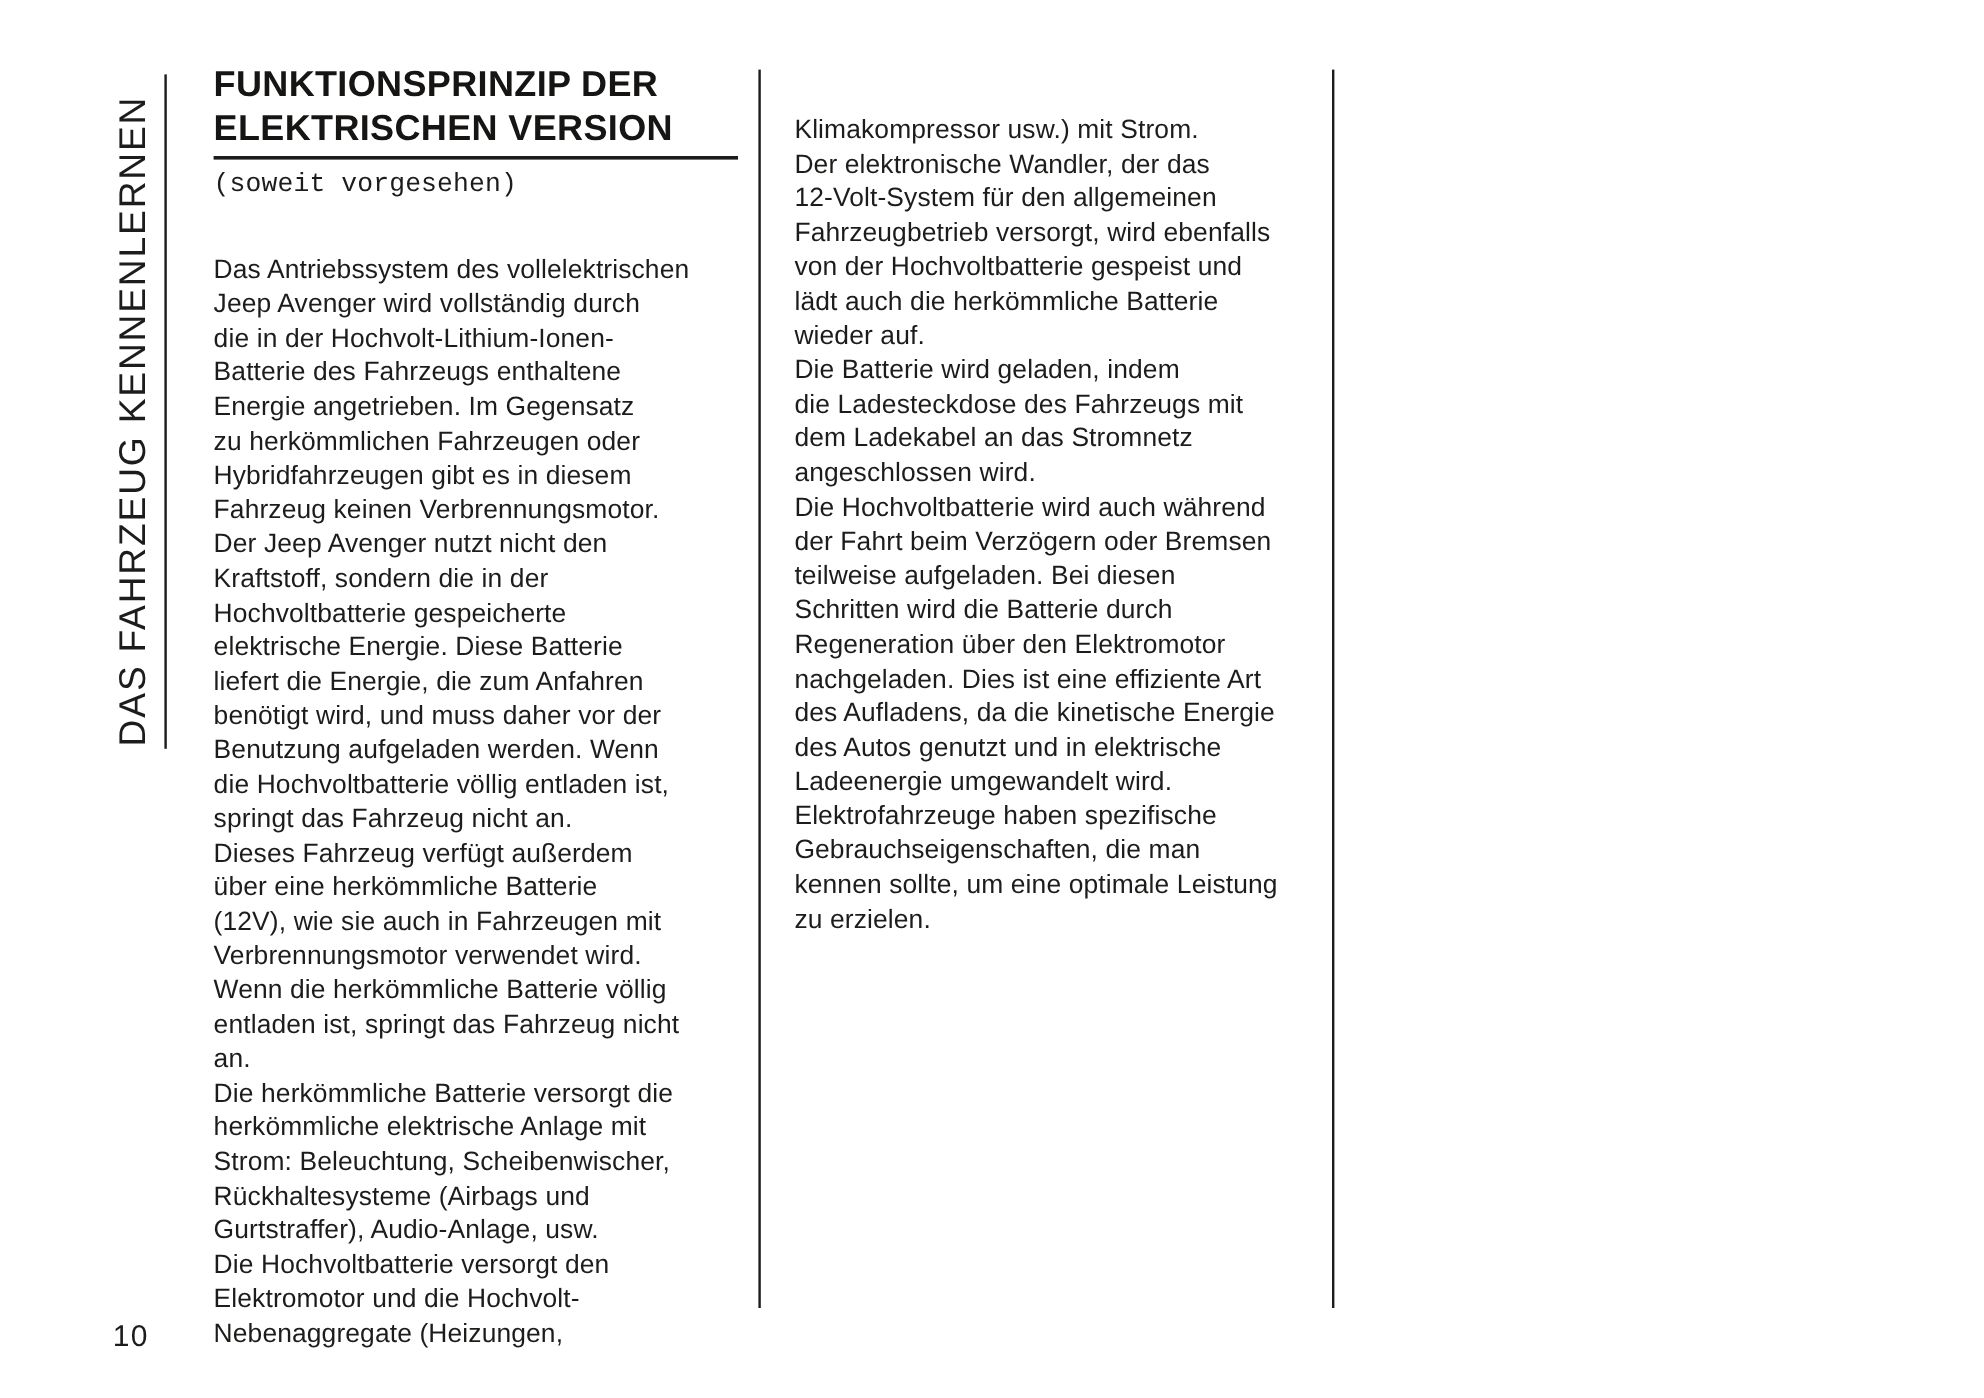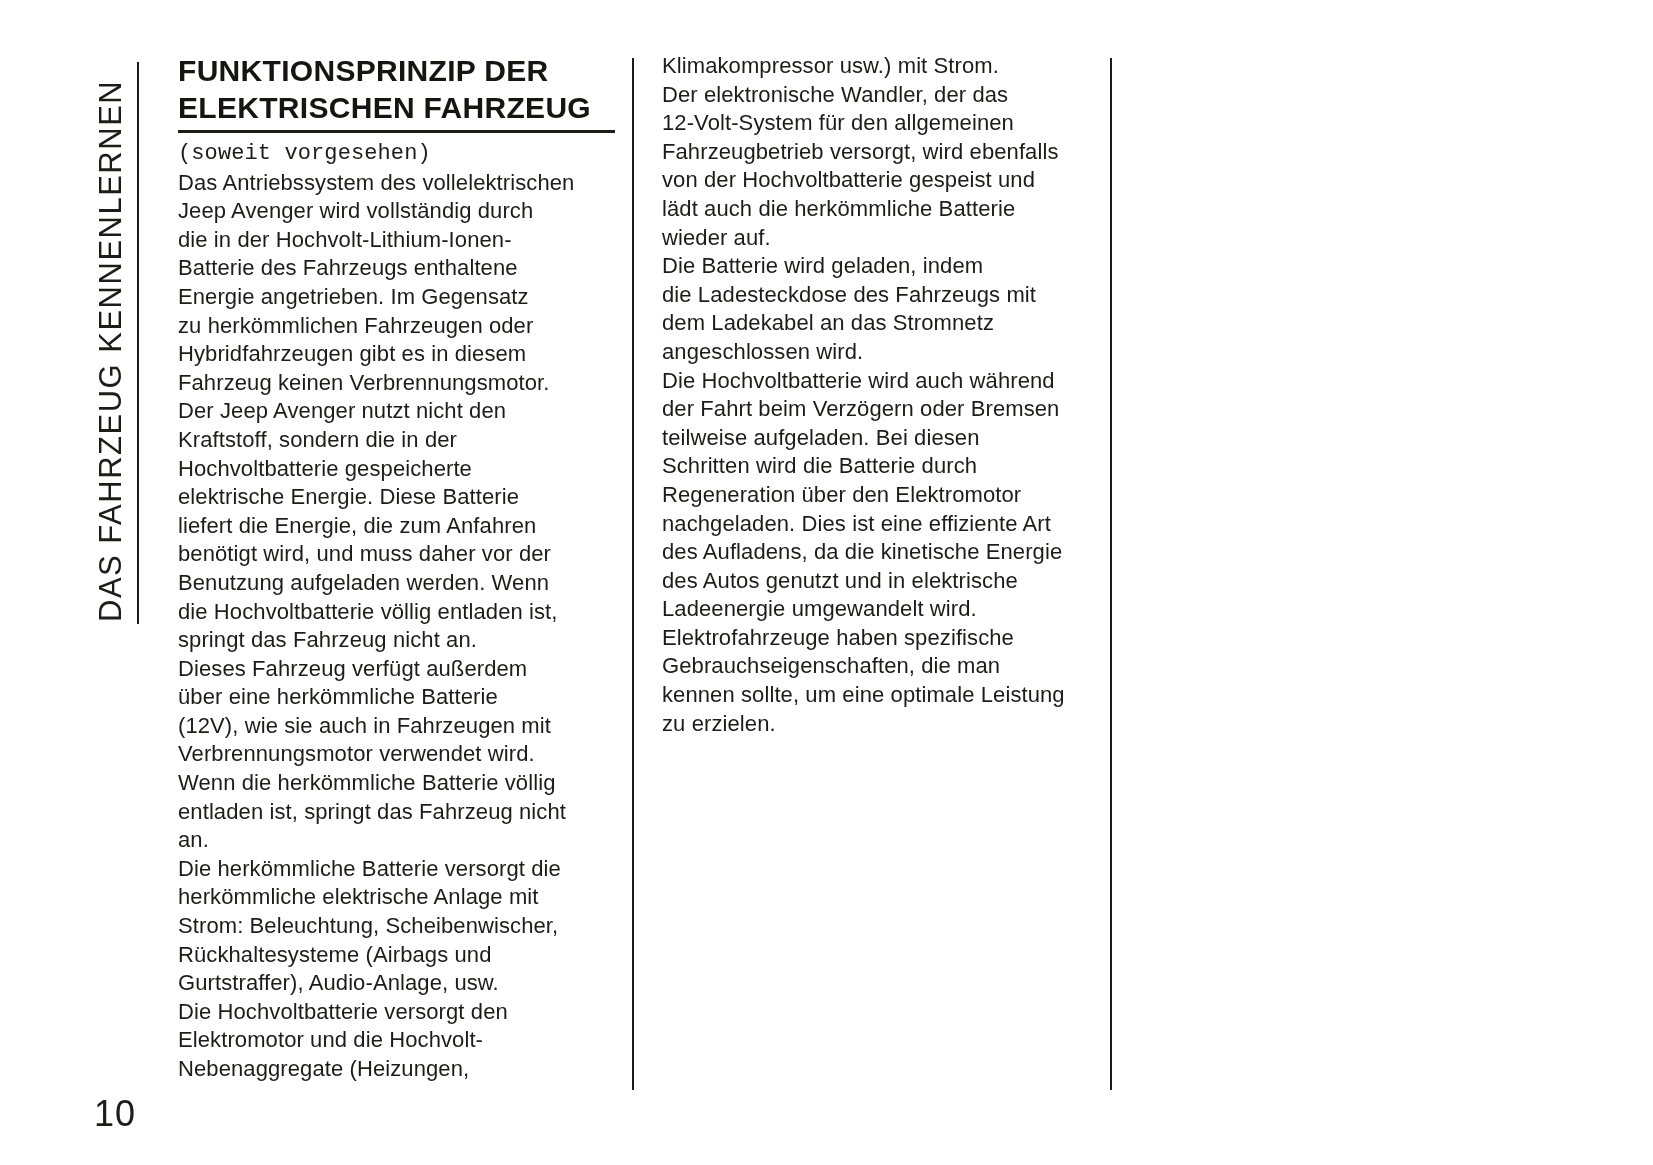--- a/index.html
+++ b/index.html
@@ -64,55 +64,56 @@
     width: 437px;
     padding-bottom: 4px;
     border-bottom: 3px solid #1c1c1b;
     color: #161514;
   }
   .body-text {
     font-size: 22px;
     line-height: 28.6px;
     white-space: pre;
     letter-spacing: 0.1px;
+    margin-top: 42px;
   }
   .subnote {
     margin-top: 7px;
     font-family: Liberation Mono, monospace;
   }
 
   
   .col2 {
     position: absolute;
     left: 662px;
     top: 52px;
     width: 445px;
   }
 
   .page-number {
     position: absolute;
     left: 94px;
     top: 1098px;
-    font-size: 36px;
+    font-size: 25px;
     line-height: 32px;
     letter-spacing: 1px;
   }
 </style>
 </head>
 <body>
 
 <div class="page">
 
   <div class="chapter-label">DAS FAHRZEUG KENNENLERNEN</div>
 
   <div class="chapter-rule"></div>
 
   <div class="col1">
     <div class="section-title">FUNKTIONSPRINZIP DER
-ELEKTRISCHEN FAHRZEUG</div>
+ELEKTRISCHEN VERSION</div>
     <div class="body-text subnote">(soweit vorgesehen)</div>
     <div class="body-text">Das Antriebssystem des vollelektrischen
 Jeep Avenger wird vollständig durch
 die in der Hochvolt-Lithium-Ionen-
 Batterie des Fahrzeugs enthaltene
 Energie angetrieben. Im Gegensatz
 zu herkömmlichen Fahrzeugen oder
 Hybridfahrzeugen gibt es in diesem
 Fahrzeug keinen Verbrennungsmotor.
 Der Jeep Avenger nutzt nicht den

